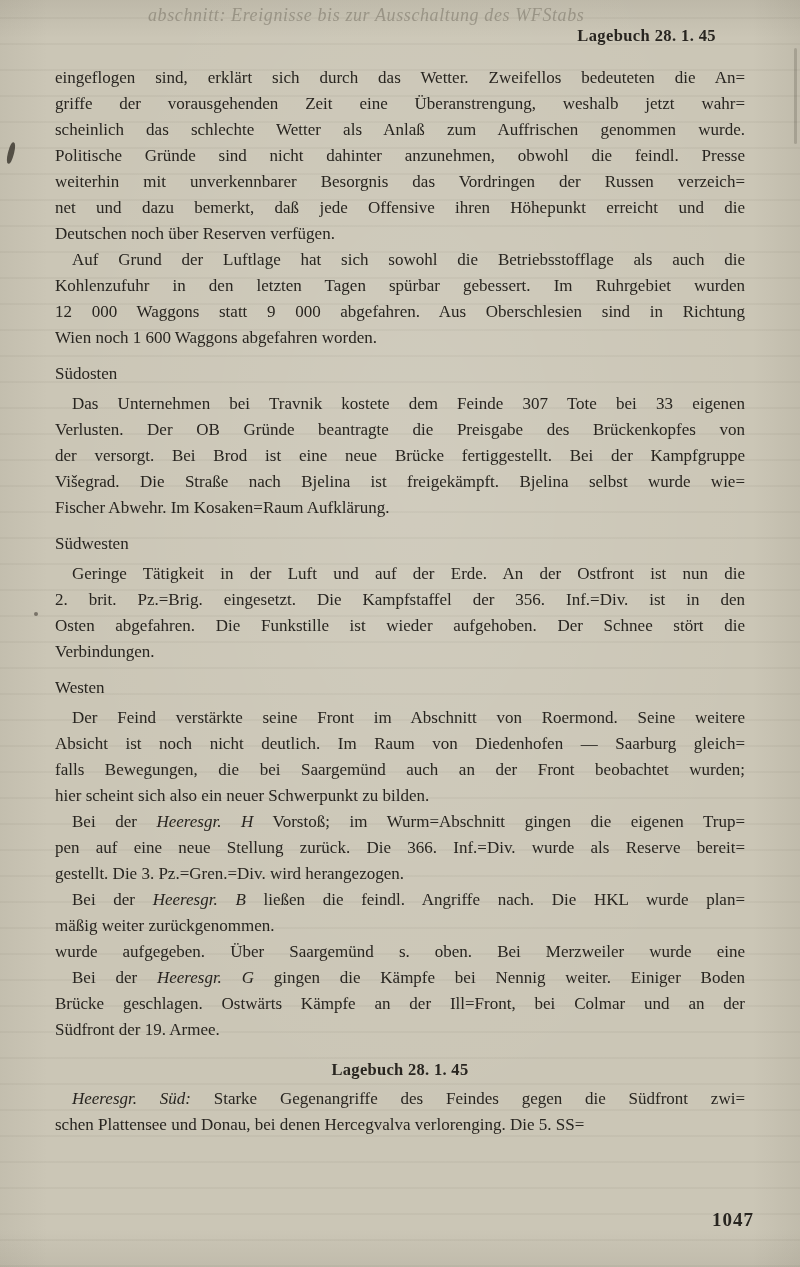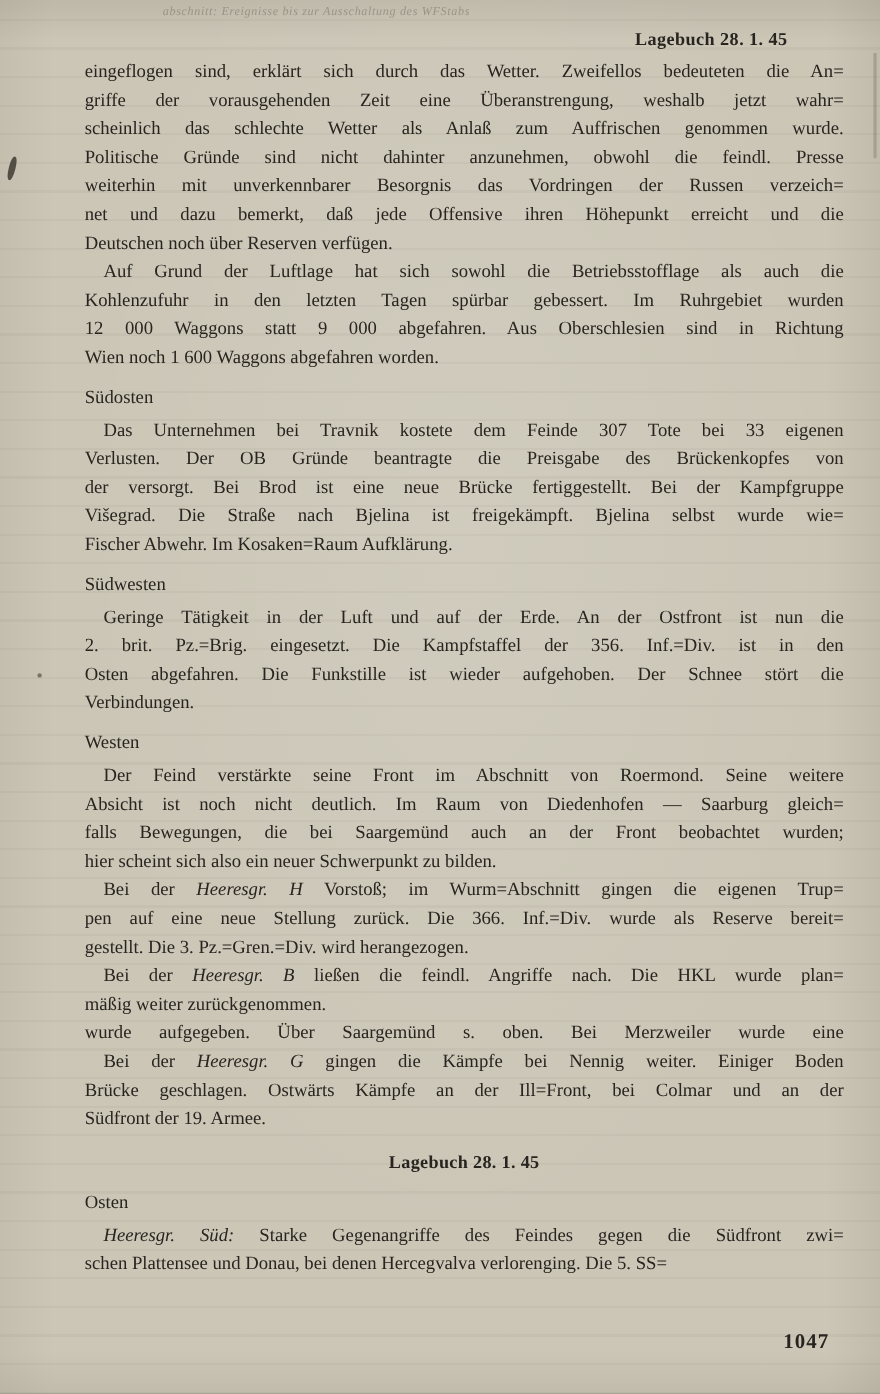--- a/index.html
+++ b/index.html
@@ -25,44 +25,43 @@
         rgba(86,80,64,0.00) 2px, rgba(86,80,64,0.00) 26px),
       linear-gradient(90deg, rgba(70,64,50,0.06), rgba(70,64,50,0.00) 6%, rgba(70,64,50,0.00) 94%, rgba(70,64,50,0.08)),
       linear-gradient(180deg, rgba(70,64,50,0.10), rgba(70,64,50,0.00) 3%, rgba(70,64,50,0.00) 97%, rgba(70,64,50,0.08));
     pointer-events: none;
   }
   .ghost {
     position: absolute;
     top: 5px;
     left: 148px;
     width: 580px;
-    font-size: 11px;
+    font-size: 18px;
     font-style: italic;
     letter-spacing: 0.6px;
     color: rgba(72, 68, 56, 0.34);
     filter: blur(0.6px);
     white-space: nowrap;
     overflow: hidden;
   }
   .running-header {
     position: absolute;
     top: 26px;
     right: 84px;
     font-weight: 700;
     font-size: 16.5px;
     letter-spacing: 0.4px;
   }
   .page-body {
     position: absolute;
-    top: 52px;
+    top: 65px;
     left: 55px;
     width: 690px;
     font-size: 17px;
     line-height: 26px;
-    margin-left: 22px;
   }
   .para { margin: 0; }
   .textline {
     text-align: justify;
     text-align-last: justify;
   }
   .textline.last { text-align-last: auto; }
   .textline.first-indent { text-indent: 17px; }
   .section-heading {
     margin: 10px 0 4px 0;
@@ -141,21 +140,20 @@
         <div class="textline first-indent">Bei der <i>Heeresgr. B</i> ließen die feindl. Angriffe nach. Die HKL wurde plan=</div>
         <div class="textline last">mäßig weiter zurückgenommen.</div>
       </div>
       <div class="para">
         <div class="textline">wurde aufgegeben. Über Saargemünd s. oben. Bei Merzweiler wurde eine</div>
         <div class="textline first-indent">Bei der <i>Heeresgr. G</i> gingen die Kämpfe bei Nennig weiter. Einiger Boden</div>
         <div class="textline">Brücke geschlagen. Ostwärts Kämpfe an der Ill=Front, bei Colmar und an der</div>
         <div class="textline last">Südfront der 19. Armee.</div>
       </div>
       <div class="center-heading">Lagebuch 28. 1. 45</div>
-      <div class="section-heading">Osten</div>
       <div class="para">
         <div class="textline first-indent"><i>Heeresgr. Süd:</i> Starke Gegenangriffe des Feindes gegen die Südfront zwi=</div>
         <div class="textline last">schen Plattensee und Donau, bei denen Hercegvalva verlorenging. Die 5. SS=</div>
       </div>
     </div>
   <div class="page-number">1047</div>
   <div class="speck speck-1"></div>
   <div class="speck speck-2"></div>
   <div class="speck speck-3"></div>
 </div>

